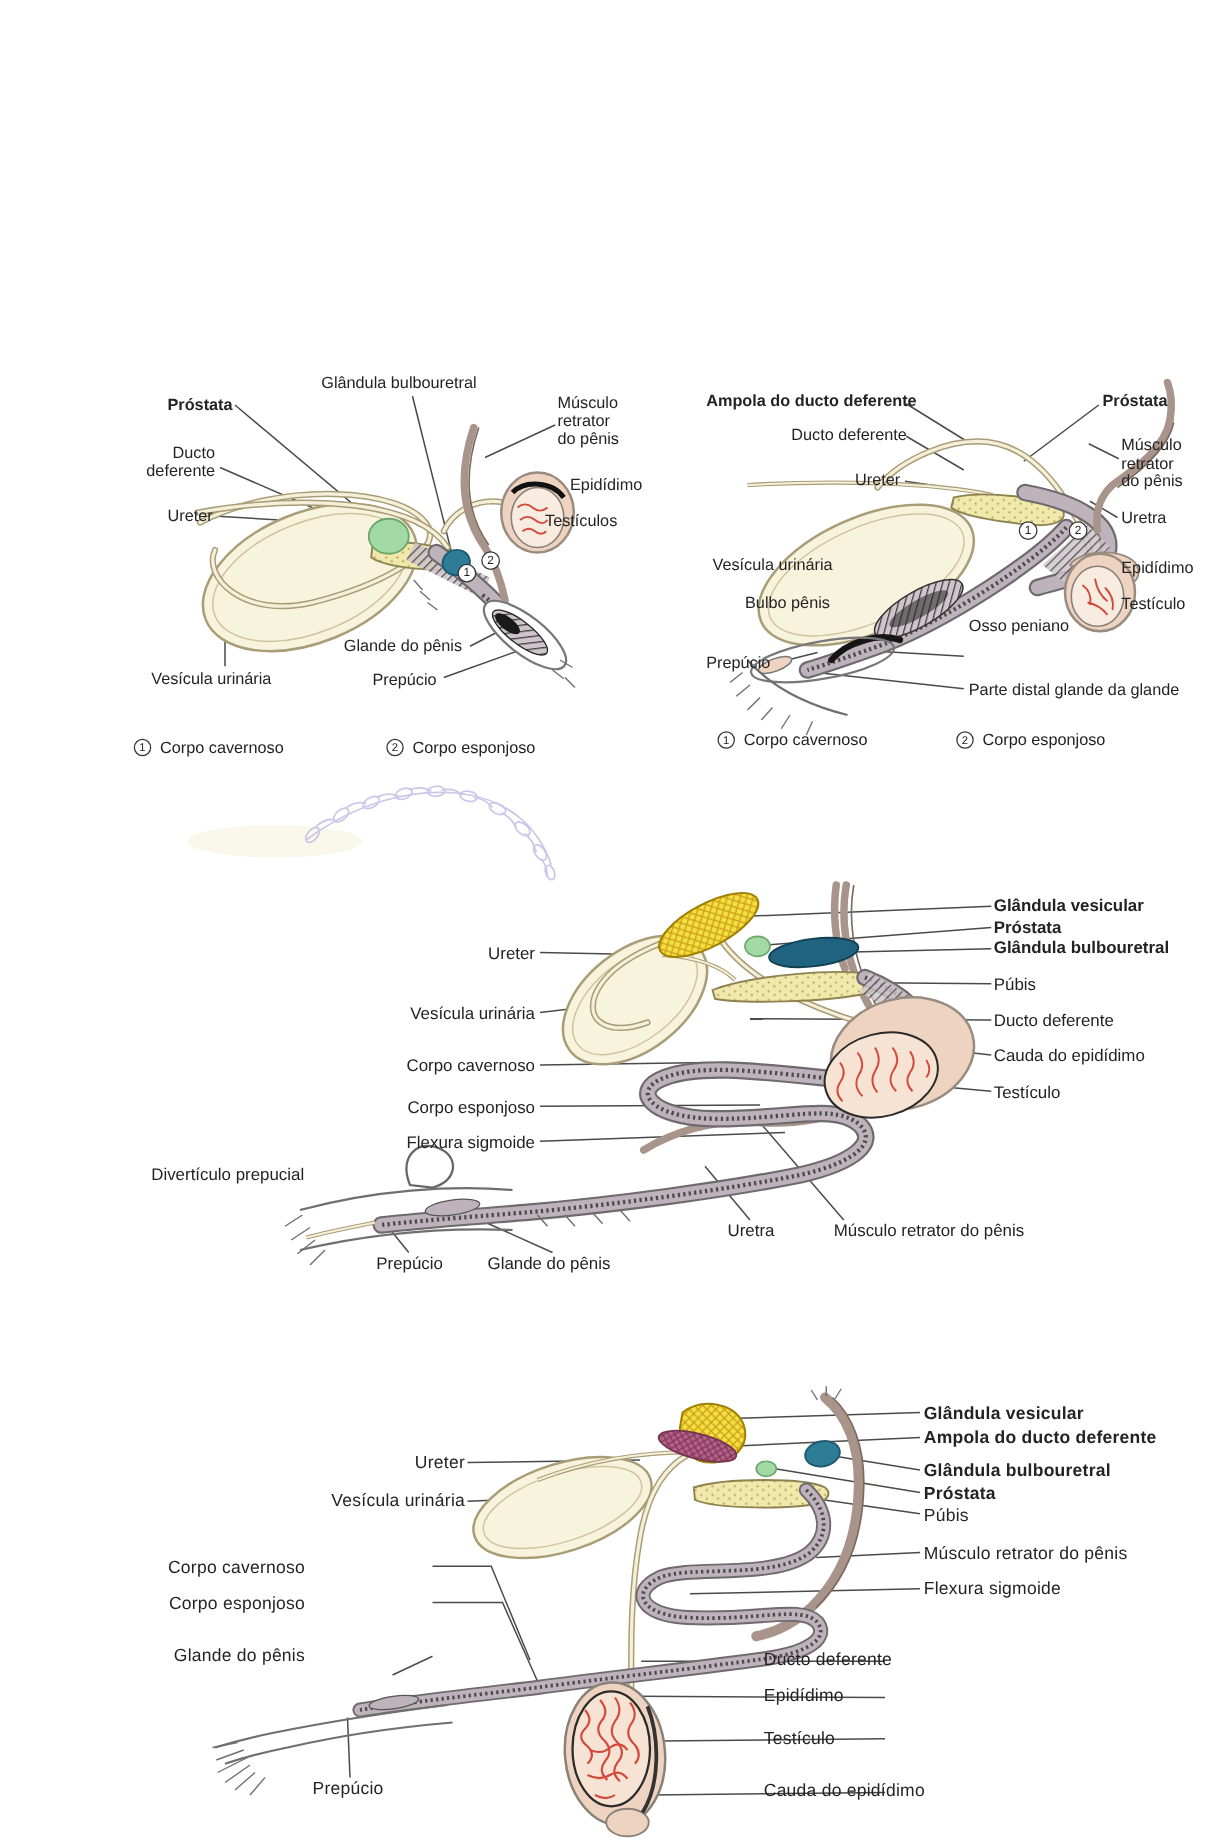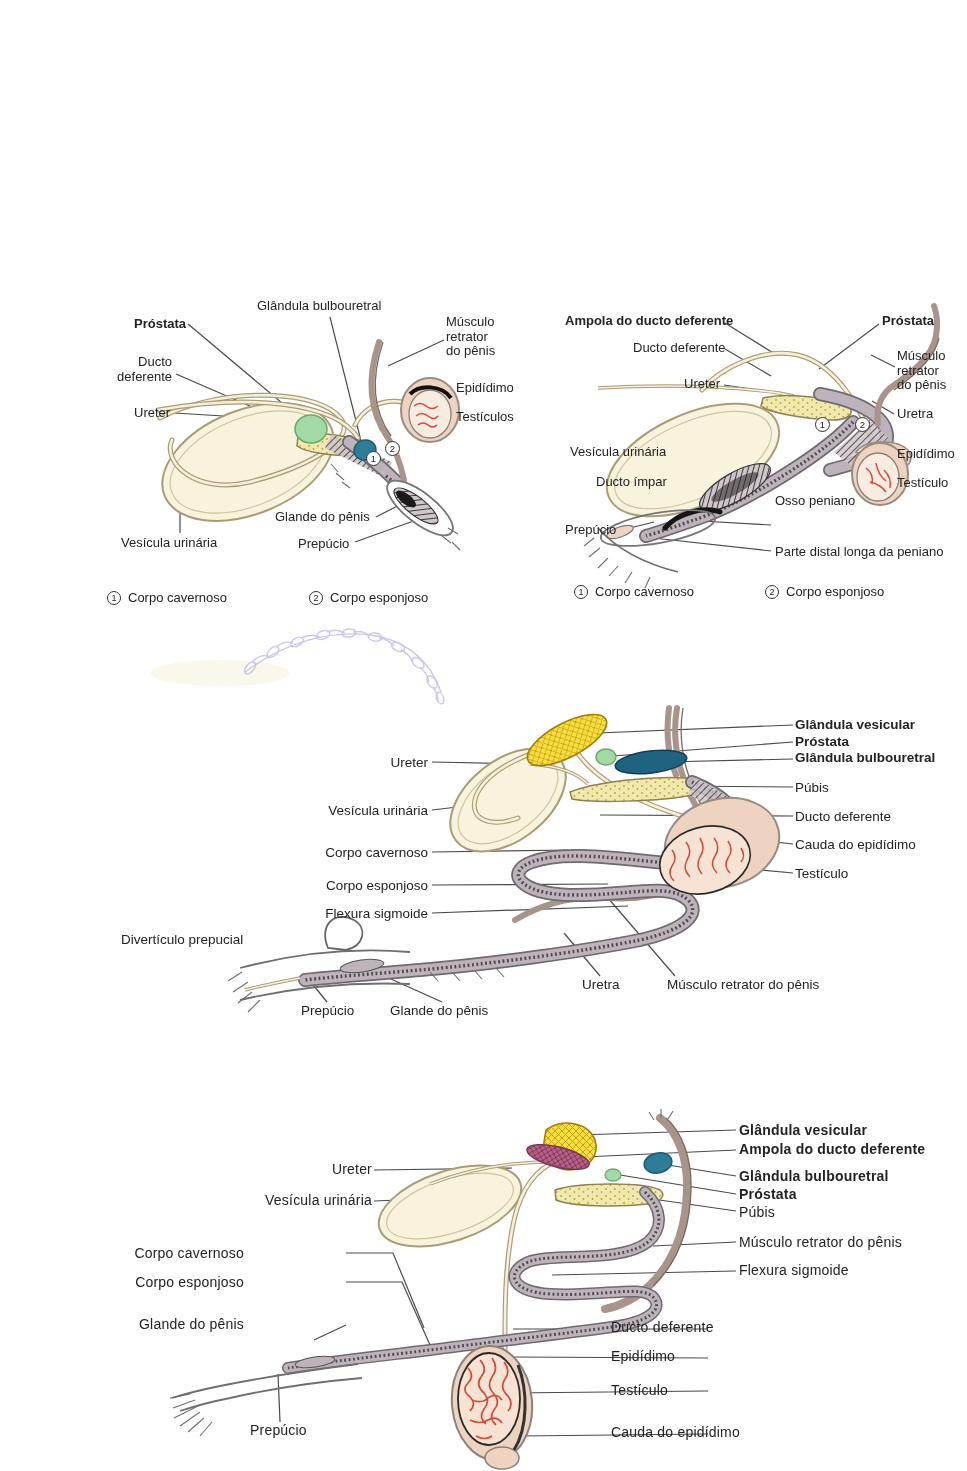--- a/index.html
+++ b/index.html
@@ -133,21 +133,21 @@
       </g>
     </g>
   </svg>
 
   <div class="lbl" style="left:257px;top:299px">Glândula bulbouretral</div>
   <div class="lbl b" style="left:134px;top:317px">Próstata</div>
   <div class="lbl wrap" style="left:446px;top:315px;width:58px">Músculo retrator do pênis</div>
   <div class="lbl wrap r" style="left:110px;top:355px;width:62px">Ducto deferente</div>
   <div class="lbl" style="left:456px;top:381px">Epidídimo</div>
   <div class="lbl" style="left:134px;top:406px">Ureter</div>
-  <div class="lbl" style="left:456px;top:410px">Testículos</div>
+  <div class="lbl" style="left:436px;top:410px">Testículos</div>
   <div class="lbl" style="left:275px;top:510px">Glande do pênis</div>
   <div class="lbl" style="left:121px;top:536px">Vesícula urinária</div>
   <div class="lbl" style="left:298px;top:537px">Prepúcio</div>
   <span class="marker" style="left:366px;top:451px">1</span>
   <span class="marker" style="left:385px;top:441px">2</span>
   <div class="legend" style="left:107px;top:590px">
     <span class="num">1</span>
     <span>Corpo cavernoso</span>
   </div>
   <div class="legend" style="left:309px;top:590px">
@@ -235,25 +235,25 @@
   </svg>
 
   <div class="lbl b" style="left:565px;top:314px">Ampola do ducto deferente</div>
   <div class="lbl b" style="left:882px;top:314px">Próstata</div>
   <div class="lbl" style="left:633px;top:341px">Ducto deferente</div>
   <div class="lbl wrap" style="left:897px;top:349px;width:58px">Músculo retrator do pênis</div>
   <div class="lbl" style="left:684px;top:377px">Ureter</div>
   <div class="lbl" style="left:897px;top:407px">Uretra</div>
   <div class="lbl" style="left:570px;top:445px">Vesícula urinária</div>
   <div class="lbl" style="left:897px;top:447px">Epidídimo</div>
-  <div class="lbl" style="left:596px;top:475px">Ducto ímpar</div>
+  <div class="lbl" style="left:596px;top:475px">Bulbo pênis</div>
   <div class="lbl" style="left:897px;top:476px">Testículo</div>
   <div class="lbl" style="left:565px;top:523px">Prepúcio</div>
   <div class="lbl" style="left:775px;top:494px">Osso peniano</div>
-  <div class="lbl" style="left:775px;top:545px">Parte distal longa da peniano</div>
+  <div class="lbl" style="left:775px;top:545px">Parte distal glande da glande</div>
   <span class="marker" style="left:815px;top:417px">1</span>
   <span class="marker" style="left:855px;top:417px">2</span>
   <div class="legend" style="left:574px;top:584px">
     <span class="num">1</span>
     <span>Corpo cavernoso</span>
   </div>
   <div class="legend" style="left:765px;top:584px">
     <span class="num">2</span>
     <span>Corpo esponjoso</span>
   </div>

